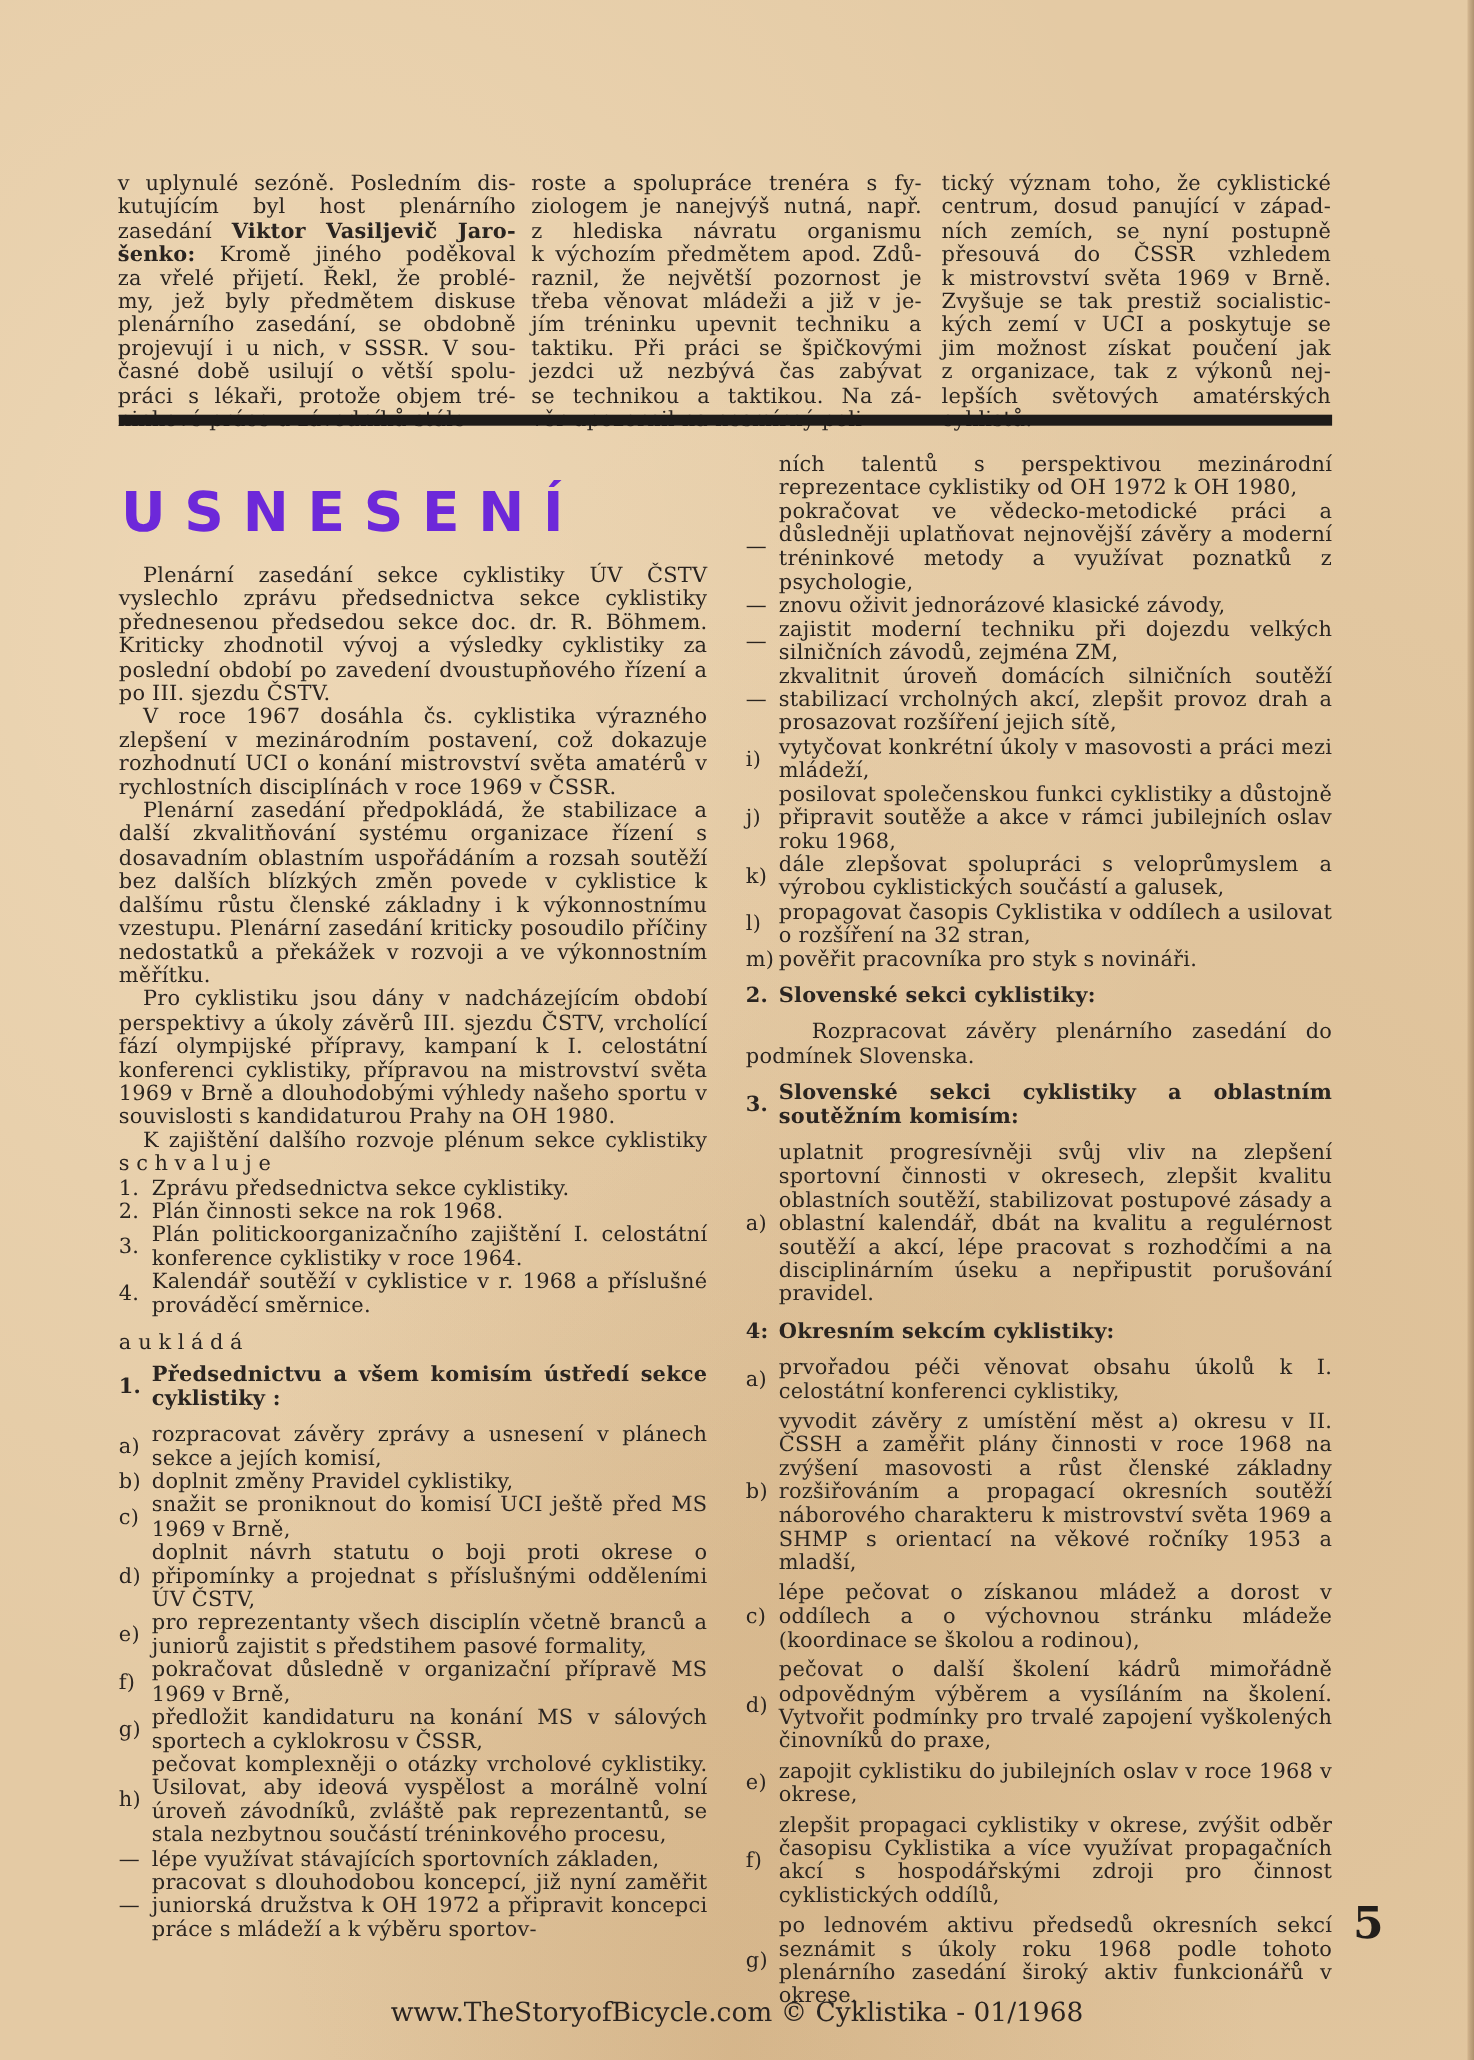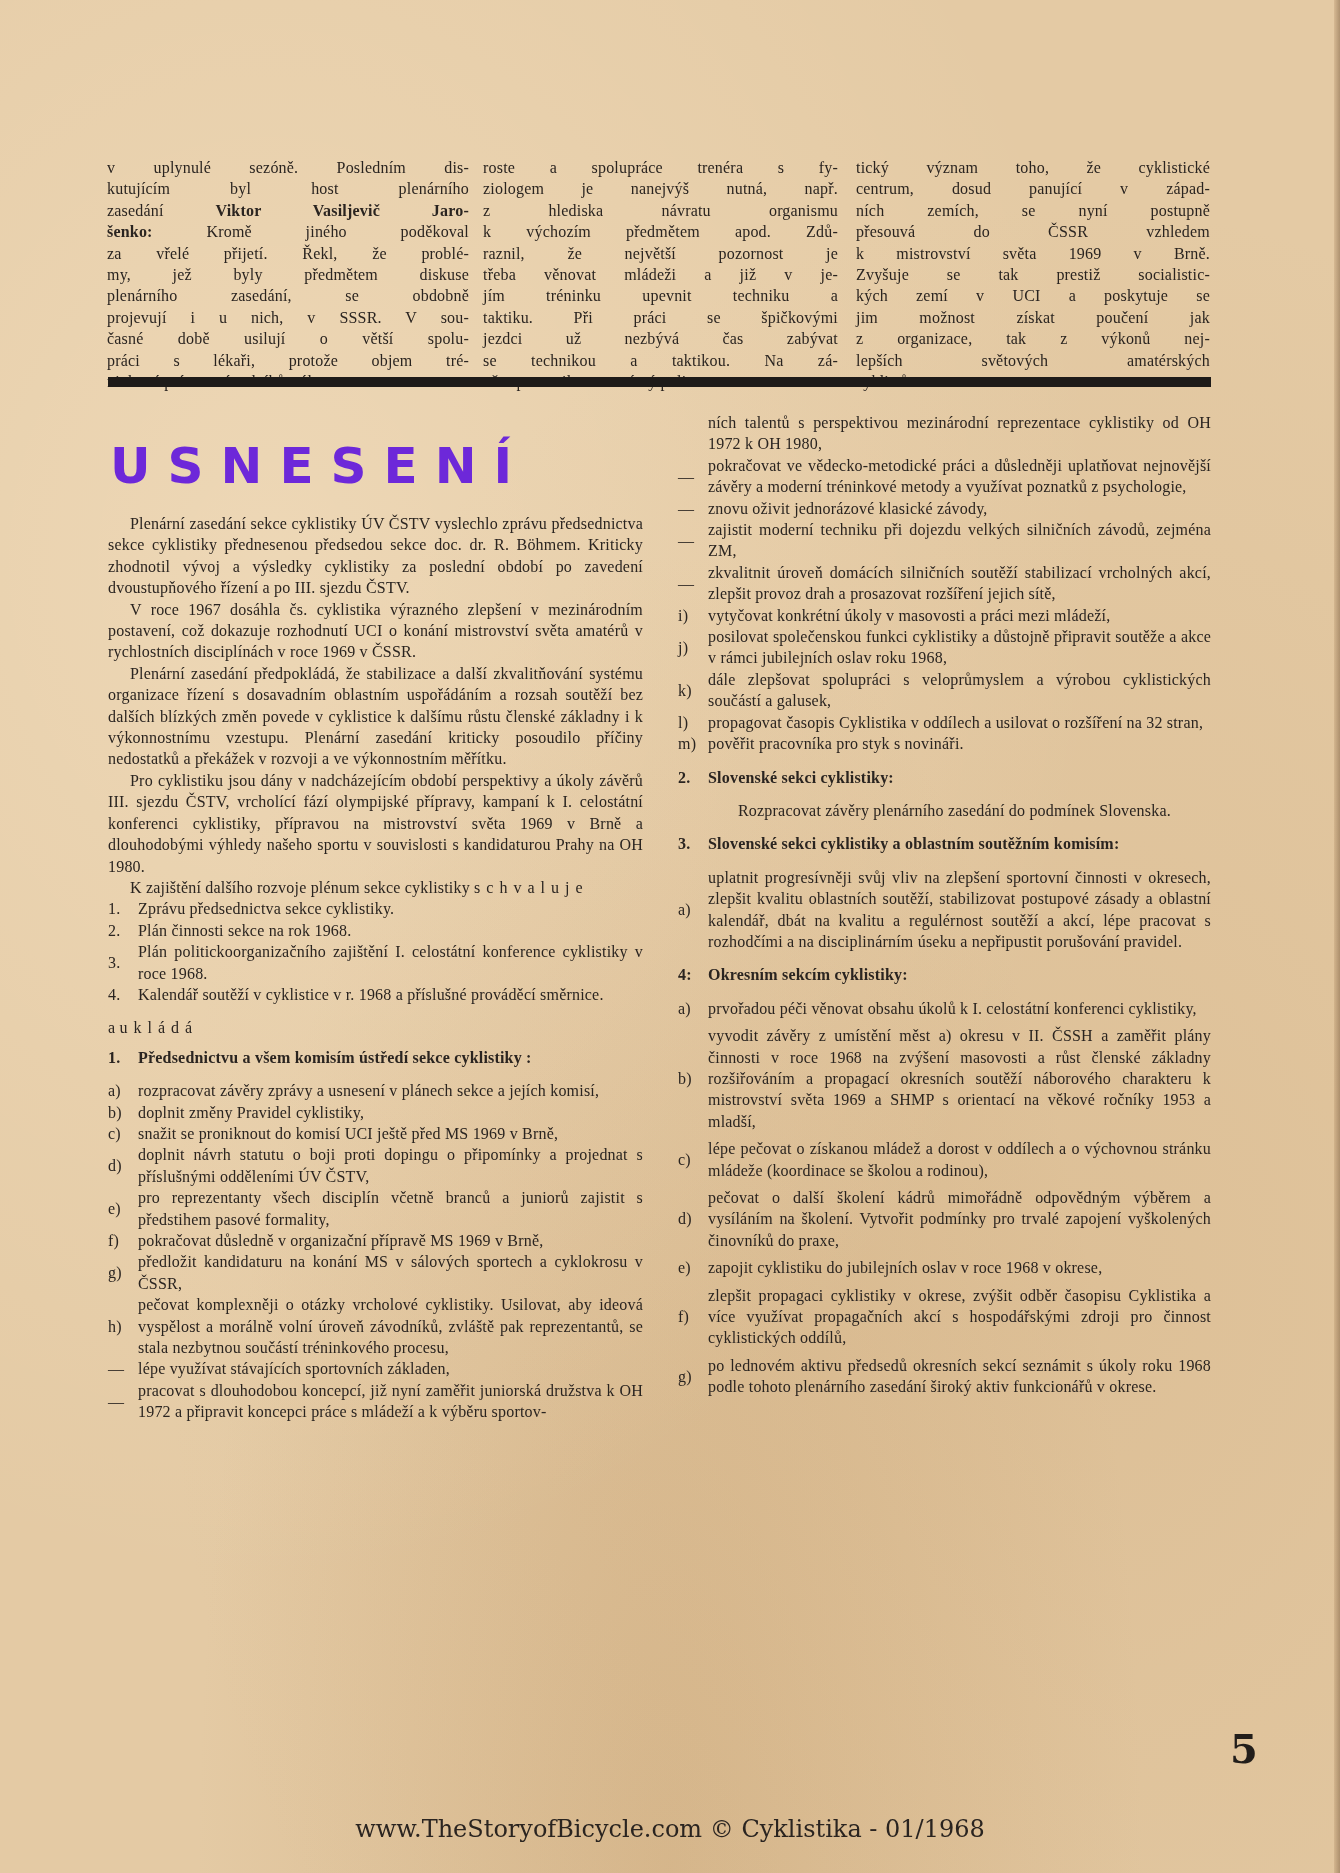--- a/index.html
+++ b/index.html
@@ -13,25 +13,24 @@
       position: relative;
       font-family: "DejaVu Serif", serif;
       color: #2a2420;
     }
     .page-edge-right {
       position: absolute; right: 0; top: 0; width: 6px; height: 100%;
       background: linear-gradient(to right, rgba(160,120,80,0.2), rgba(120,90,60,0.5));
     }
     .col {
       position: absolute;
-      font-size: 16px;
+      font-size: 19px;
       line-height: 21.4px;
       text-align: justify;
       letter-spacing: 0.2px;
-      font-family: Liberation Serif, serif;
     }
     .top-col { top: 157px; }
     #top-col-1 { left: 107px; width: 362px; }
     #top-col-2 { left: 483px; width: 355px; }
     #top-col-3 { left: 856px; width: 354px; }
     .line { display: block; text-align: justify; text-align-last: justify; white-space: nowrap; }
     .line.last { text-align-last: left; }
     b, .bold { font-weight: bold; }
 
     .rule {
@@ -129,21 +128,21 @@
   <div class="item">
     <span class="marker">1.</span>
     <span class="body">Zprávu předsednictva sekce cyklistiky.</span>
   </div>
   <div class="item">
     <span class="marker">2.</span>
     <span class="body">Plán činnosti sekce na rok 1968.</span>
   </div>
   <div class="item">
     <span class="marker">3.</span>
-    <span class="body">Plán politickoorganizačního zajištění I. celostátní konference cyklistiky v roce 1968.</span>
+    <span class="body">Plán politickoorganizačního zajištění I. celostátní konference cyklistiky v roce 1964.</span>
   </div>
   <div class="item">
     <span class="marker">4.</span>
     <span class="body">Kalendář soutěží v cyklistice v r. 1968 a příslušné prováděcí směrnice.</span>
   </div>
   <div class="gap-m"></div>
   <div>
     <span>a</span>
     <span class="spaced">ukládá</span>
   </div>
@@ -161,21 +160,21 @@
       <div class="item">
         <span class="marker">b)</span>
         <span class="body">doplnit změny Pravidel cyklistiky,</span>
       </div>
       <div class="item">
         <span class="marker">c)</span>
         <span class="body">snažit se proniknout do komisí UCI ještě před MS 1969 v Brně,</span>
       </div>
       <div class="item">
         <span class="marker">d)</span>
-        <span class="body">doplnit návrh statutu o boji proti dopingu o připomínky a projednat s příslušnými odděleními ÚV ČSTV,</span>
+        <span class="body">doplnit návrh statutu o boji proti okrese o připomínky a projednat s příslušnými odděleními ÚV ČSTV,</span>
       </div>
       <div class="item">
         <span class="marker">e)</span>
         <span class="body">pro reprezentanty všech disciplín včetně branců a juniorů zajistit s předstihem pasové formality,</span>
       </div>
       <div class="item">
         <span class="marker">f)</span>
         <span class="body">pokračovat důsledně v organizační přípravě MS 1969 v Brně,</span>
       </div>
       <div class="item">

